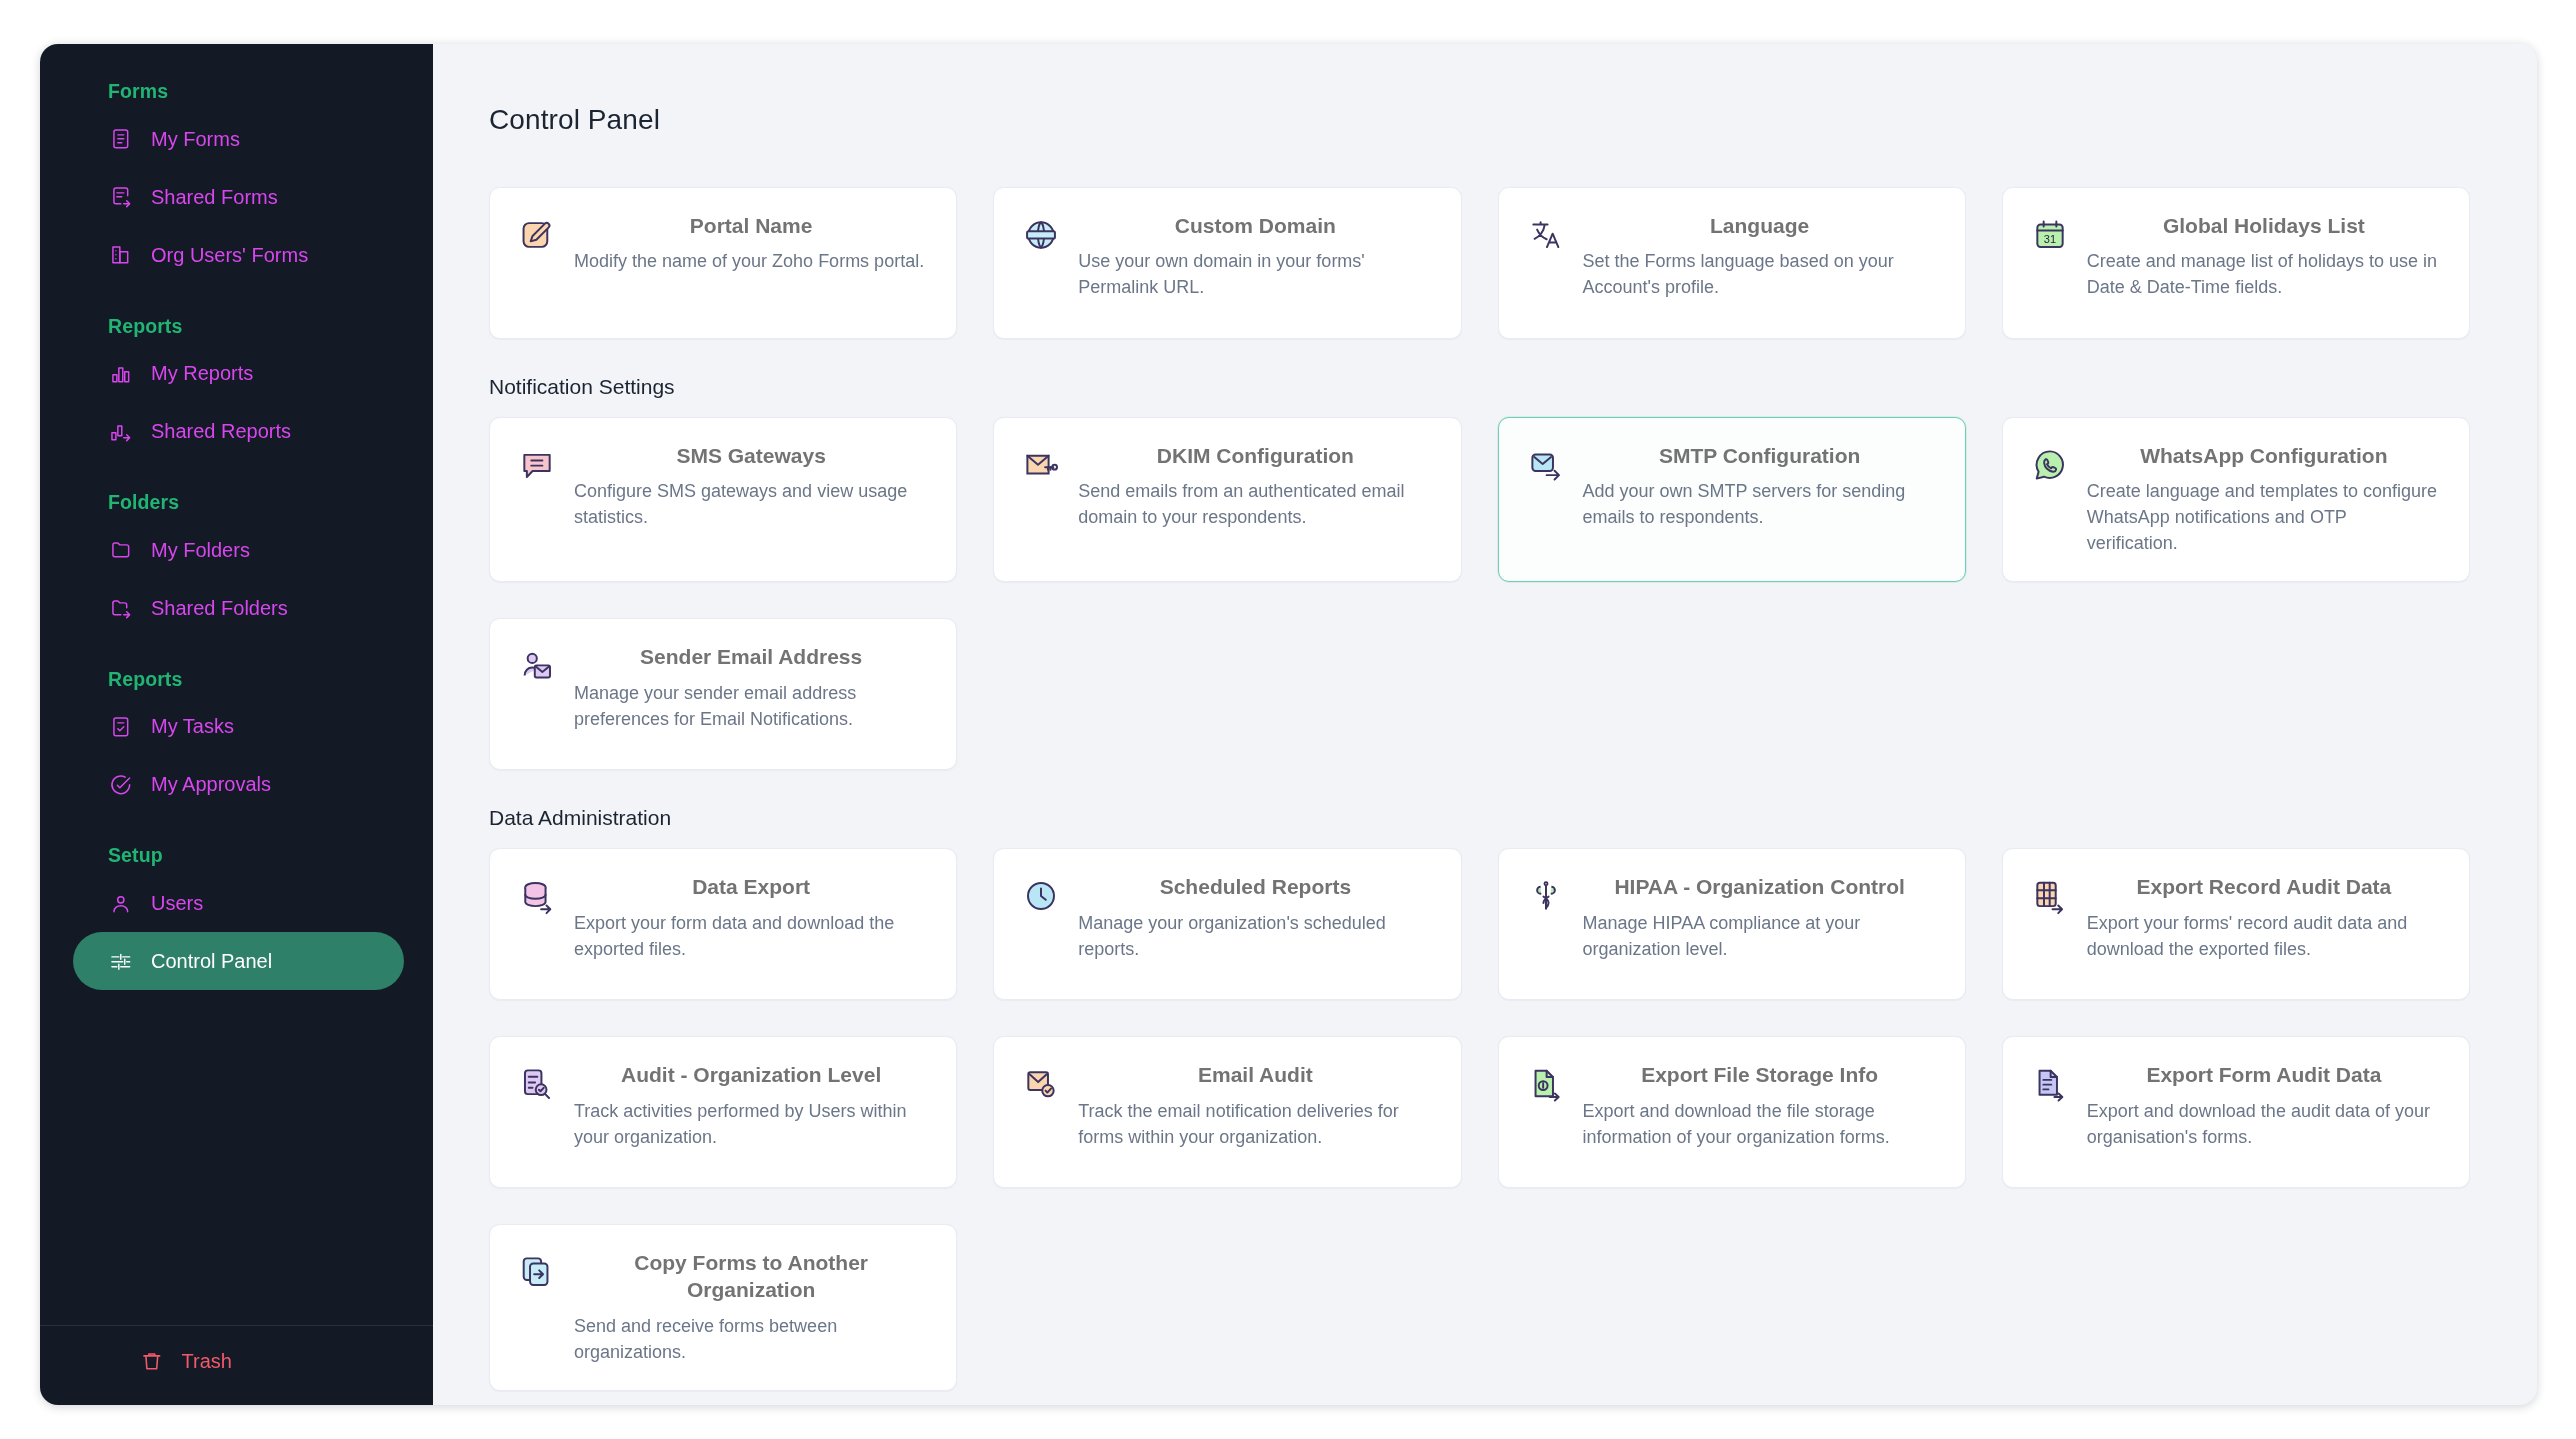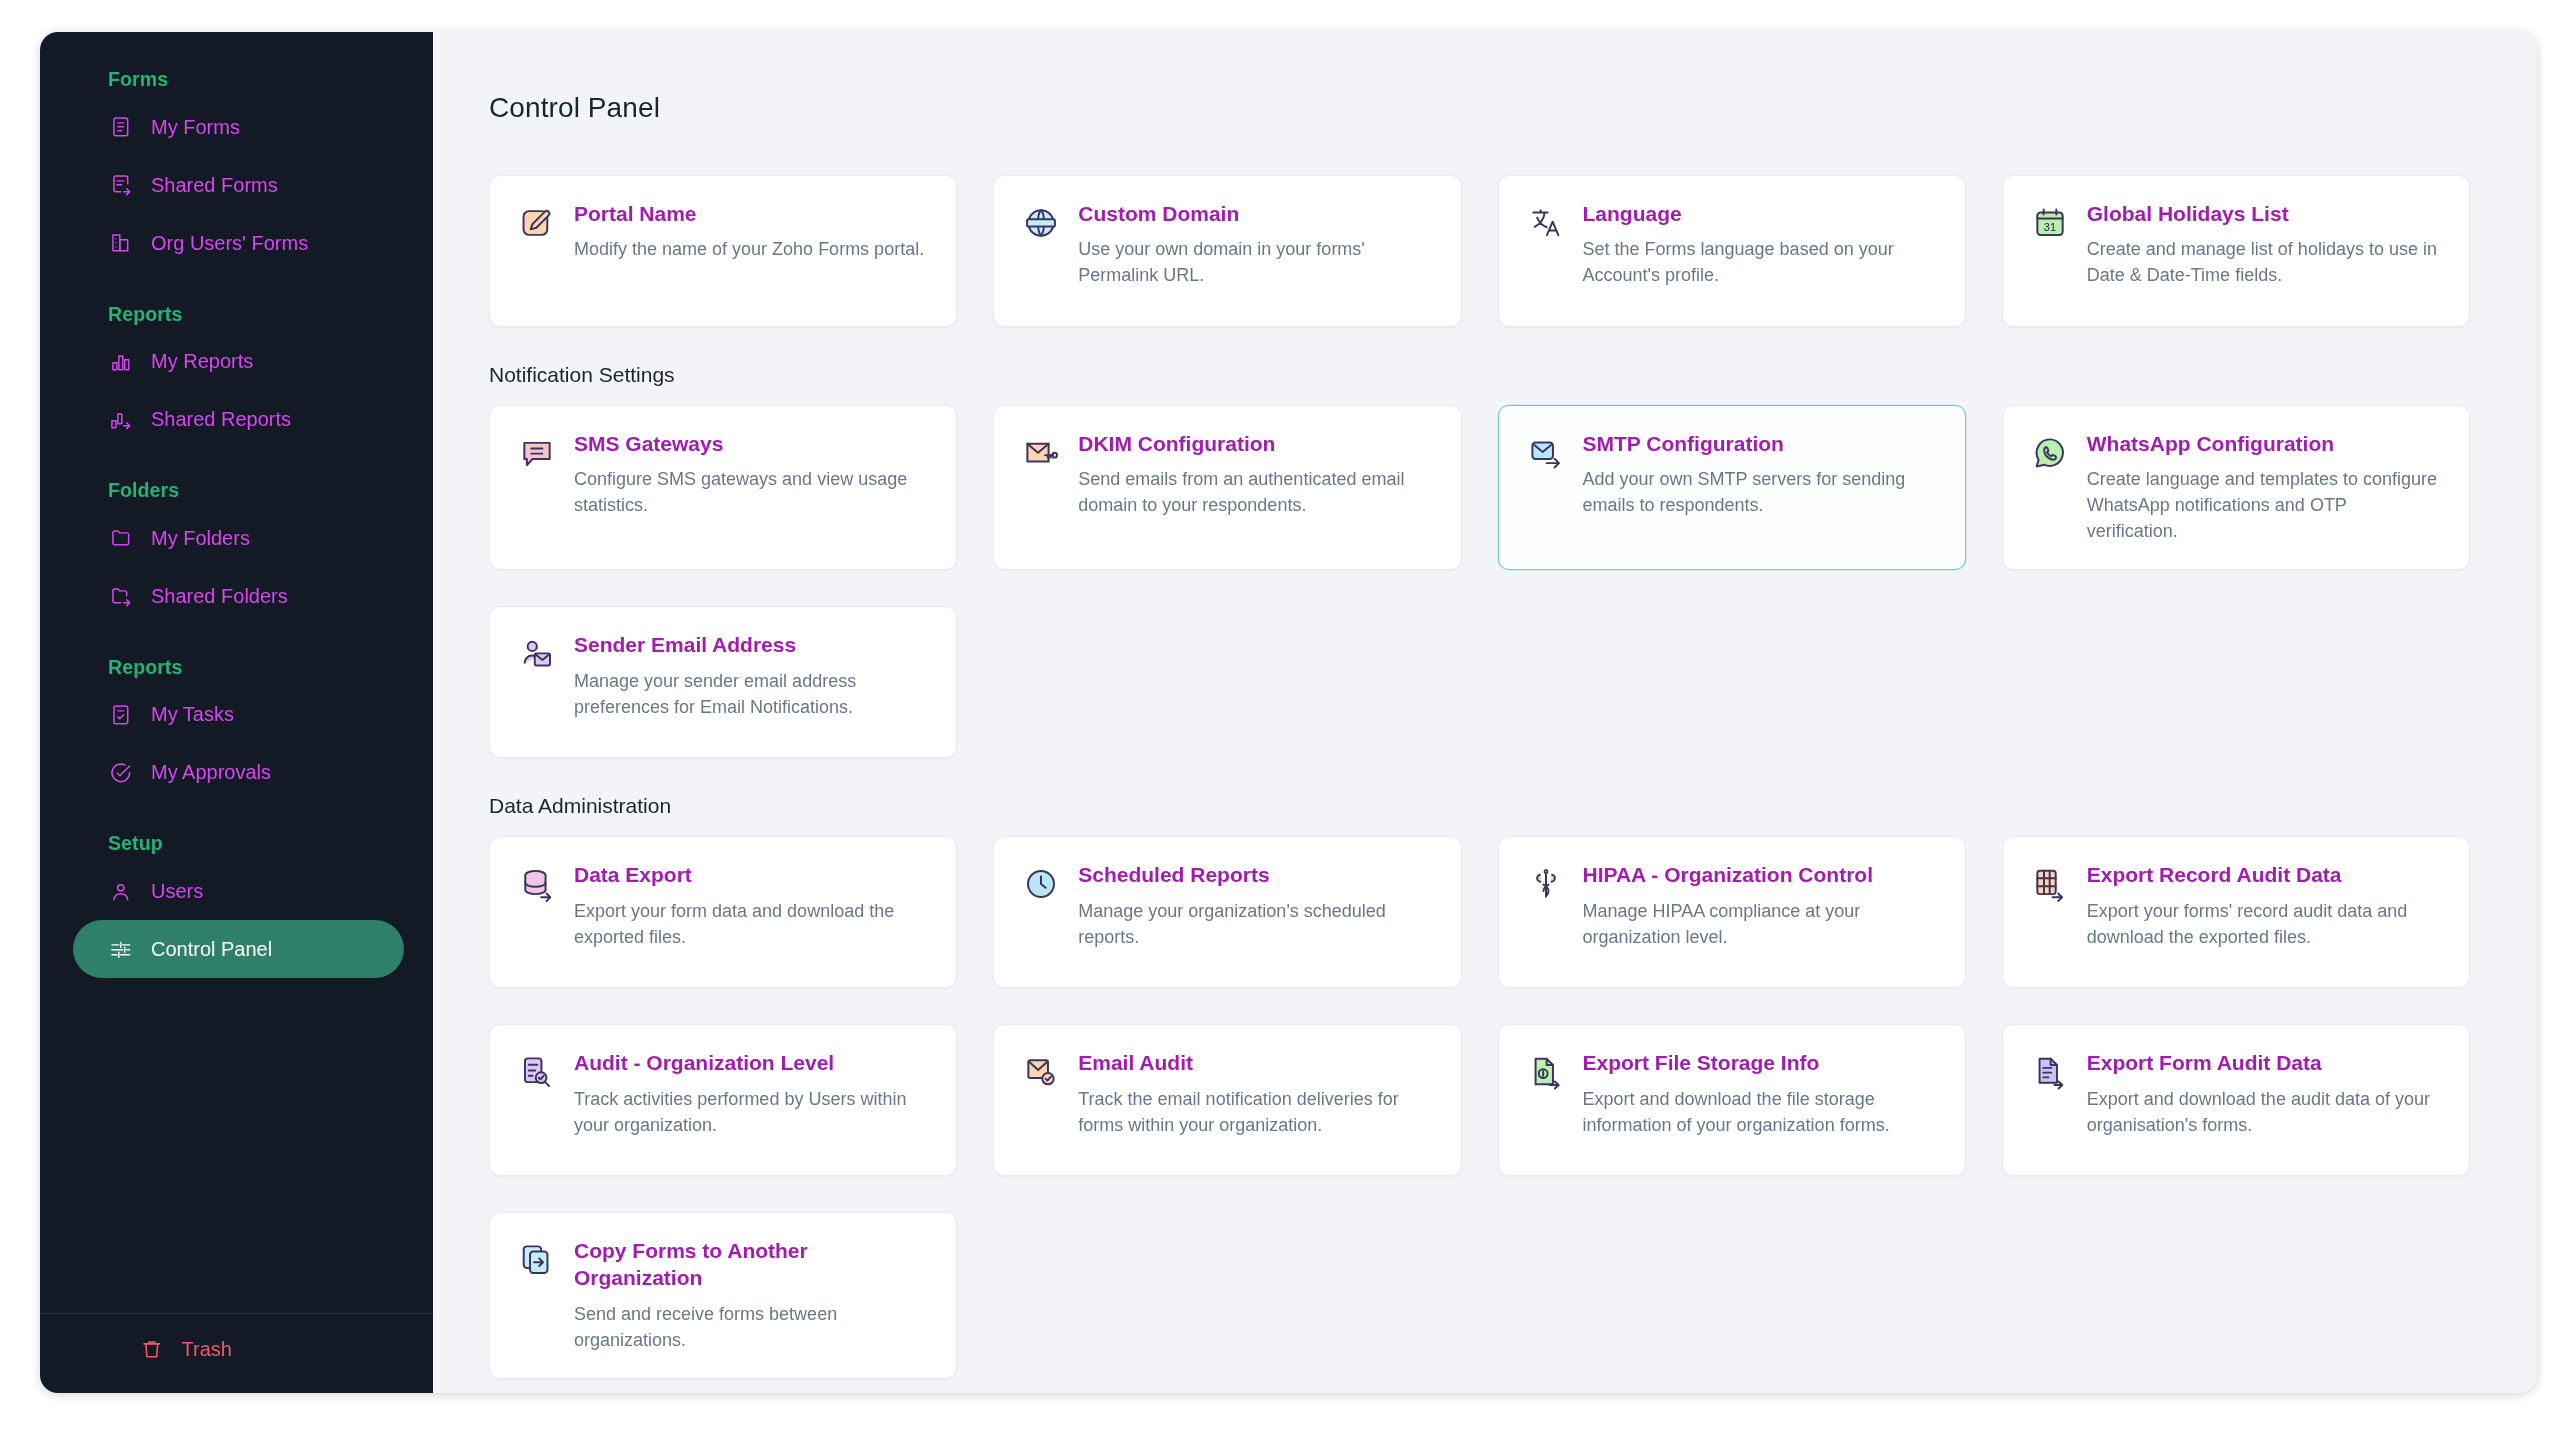--- a/index.html
+++ b/index.html
@@ -4,21 +4,21 @@
 <style>
   * { box-sizing: border-box; margin: 0; padding: 0; }
   html, body {
     width: 2576px; height: 1439px;
     background: #ffffff;
     font-family: "Liberation Sans", sans-serif;
     overflow: hidden;
   }
   .app {
     position: absolute;
-    left: 40px; top: 32px;
+    left: 40px; top: 44px;
     width: 2497px; height: 1361px;
     background: #f2f4f8;
     border-radius: 18px;
     box-shadow: 0 1.4px 9.7px rgba(17,24,39,.18);
     display: flex;
     overflow: hidden;
   }
 
   
   .sidebar {
@@ -131,23 +131,24 @@
   .card-icon {
     flex: 0 0 38px;
     width: 38px; height: 38px;
     margin-top: 2.8px;
   }
   .card-icon svg { width: 38px; height: 38px; display: block; }
   .card-body { flex: 1 1 auto; min-width: 0; }
   .card-title {
     font-size: 21px;
     font-weight: bold;
-    color: #a21caf;
+    color: #737373;
     line-height: 1.28;
     margin-bottom: 8.3px;
+    text-align: center;
   }
   .card-desc {
     font-size: 18px;
     color: #6b7688;
     line-height: 1.45;
   }
   .tall { min-height: 164px; }
 </style>
 </head>
 <body>

